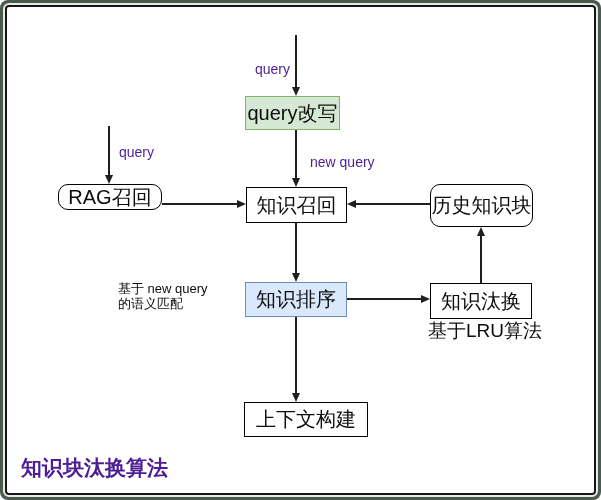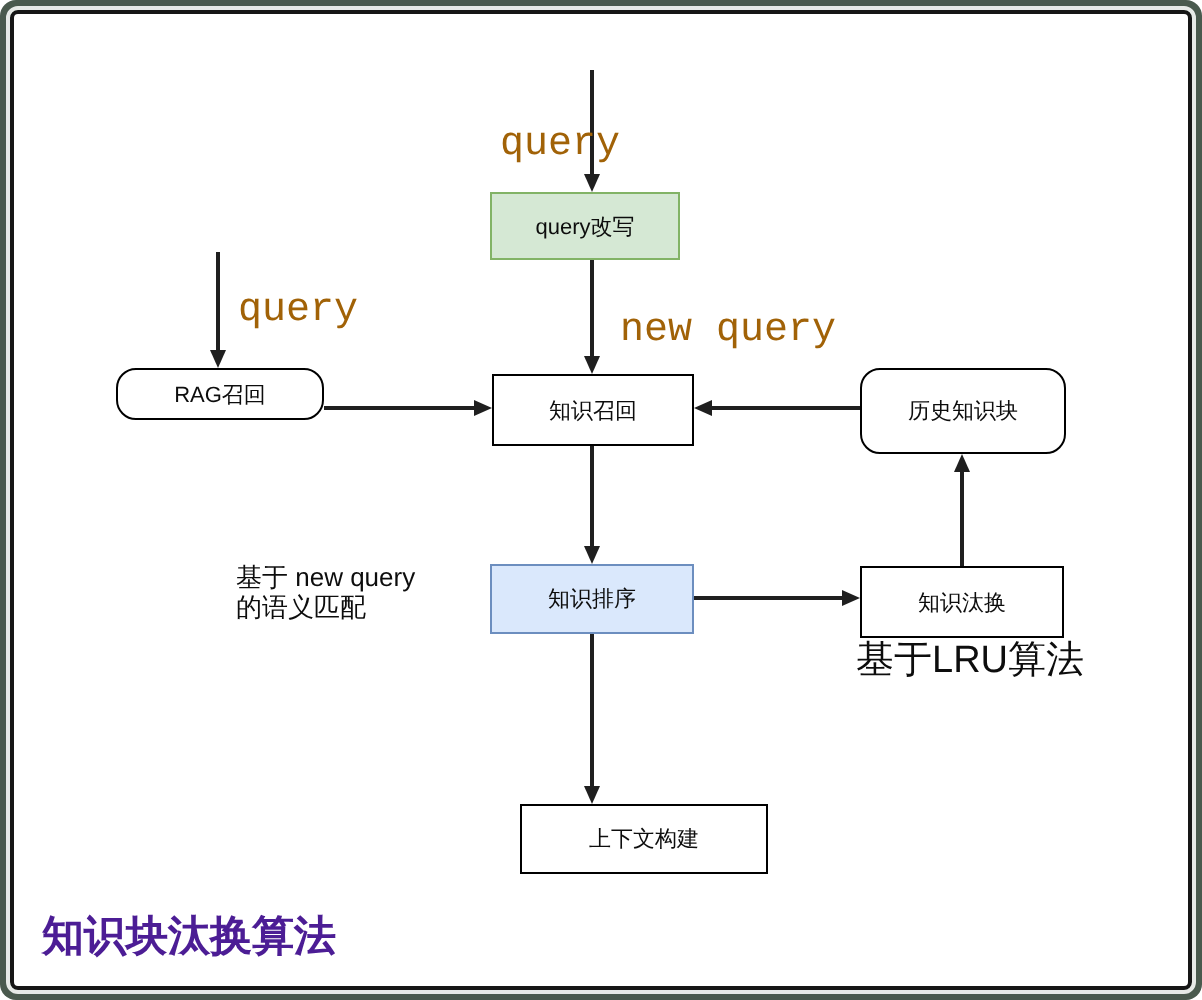--- a/index.html
+++ b/index.html
@@ -24,40 +24,39 @@
     border-radius: 4px;
   }
   .diagram { position: absolute; inset: 0; }
 
   .node {
     position: absolute;
     box-sizing: border-box;
     background: #ffffff;
     border: 1px solid #000000;
     display: flex; align-items: center; justify-content: center;
-    font-size: 11px; color: #0d0d0d;
+    font-size: 20px; color: #0d0d0d;
     white-space: nowrap;
     text-align: center;
   }
   .node.rounded { border-radius: 10px; }
 
   .vline { position: absolute; width: 2px; background: #1f1f1f; }
   .hline { position: absolute; height: 2px; background: #1f1f1f; }
 
   .ah { position: absolute; width: 0; height: 0; }
   .ah.down  { border-left: 4px solid transparent; border-right: 4px solid transparent; border-top: 9px solid #1f1f1f; }
   .ah.up    { border-left: 4px solid transparent; border-right: 4px solid transparent; border-bottom: 9px solid #1f1f1f; }
   .ah.right { border-top: 4px solid transparent; border-bottom: 4px solid transparent; border-left: 9px solid #1f1f1f; }
   .ah.left  { border-top: 4px solid transparent; border-bottom: 4px solid transparent; border-right: 9px solid #1f1f1f; }
 
   .edge-label {
     position: absolute;
-    font-size: 20px; color: #a16207;
+    font-size: 14px; color: #4c1d95;
     white-space: nowrap;
-    font-family: Liberation Mono, monospace;
   }
   .annotation {
     position: absolute;
     font-size: 13px; color: #0d0d0d;
     line-height: 15px;
     text-align: left;
     white-space: nowrap;
   }
   .diagram-title {
     position: absolute;
@@ -146,19 +145,19 @@
     <div class="ah up" style="left:477px; top:227px;"></div>
   </div>
 
   <div class="annotation" style="left:428px; top:323px; width:106px; font-size:19px;">基于LRU算法</div>
 
   <div>
     <div class="vline" style="left:295px; top:317px; height:76px;"></div>
     <div class="ah down" style="left:292px; top:393px;"></div>
   </div>
 
-  <div class="node" style="left:260px; top:402px; width:124px; height:35px;">
+  <div class="node" style="left:244px; top:402px; width:124px; height:35px;">
     <span>上下文构建</span>
   </div>
 
   <div class="diagram-title">知识块汰换算法</div>
 
 </div>
 
 </body></html>

